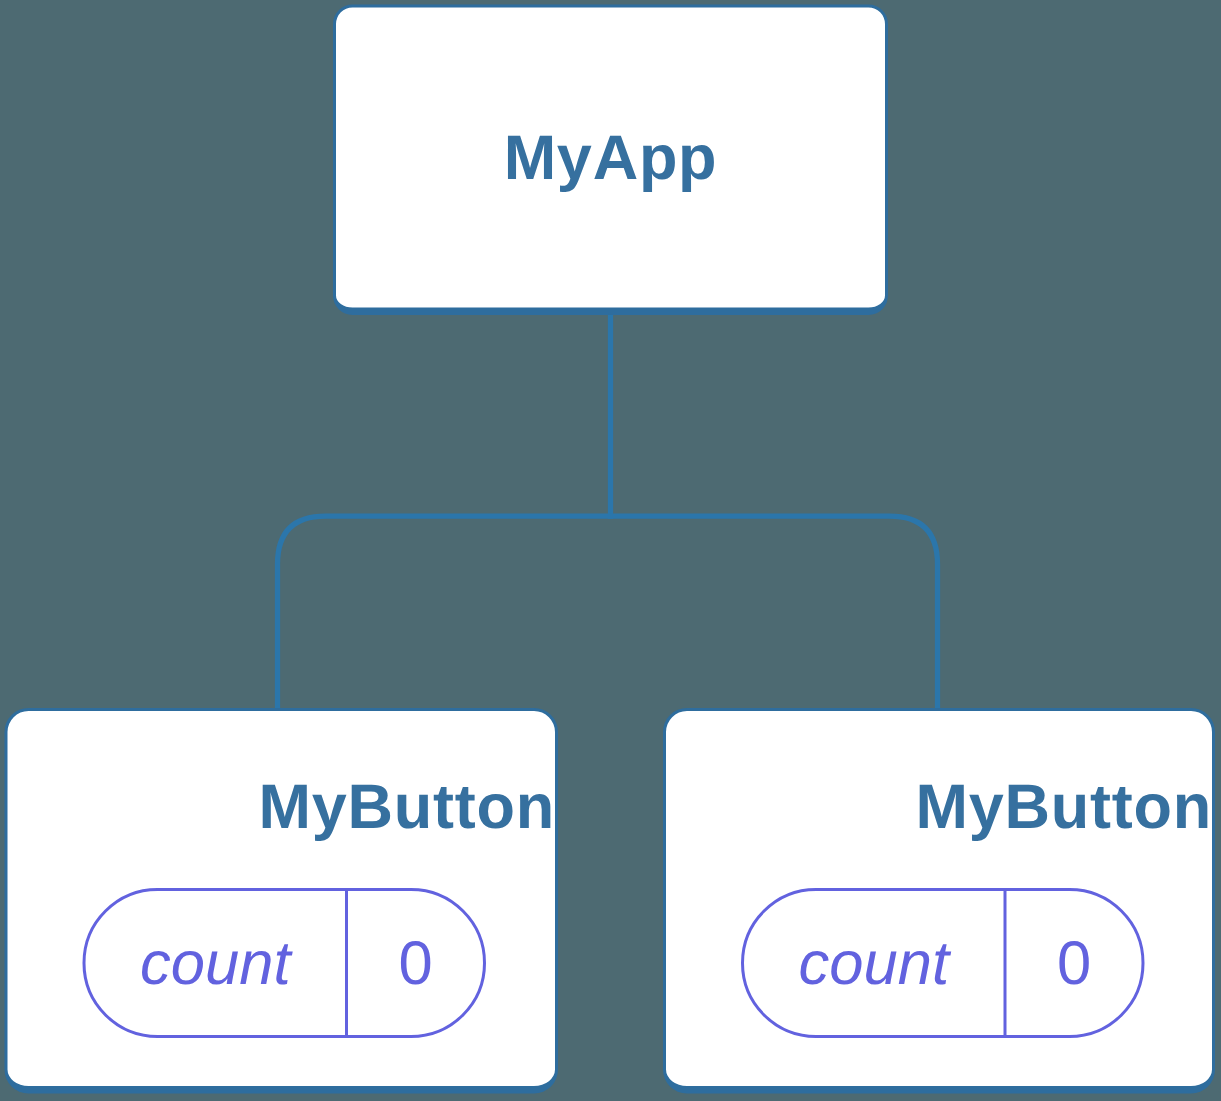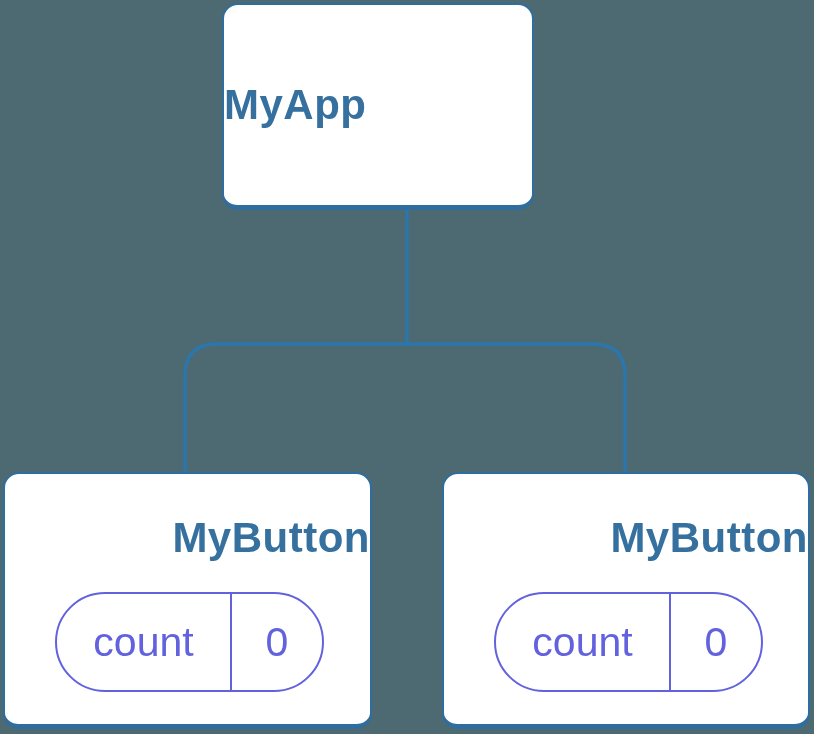--- a/index.html
+++ b/index.html
@@ -30,24 +30,26 @@
     position: absolute;
     box-sizing: border-box;
     background: var(--node_bg, #ffffff);
     border: 2px solid var(--node_border, #2e6d9e);
     border-bottom-width: 5px;
     border-radius: 16px;
   }
   .card.root {
     left: 222px;
     top: 3px;
-    width: 312px;
+    width: 370px;
     height: 207px;
     display: flex;
     align-items: center;
+    justify-content: center;
+    border-radius: 13px;
   }
   .card.child-left  { left: 3px;   top: 472px; width: 369px; height: 257px; }
   .card.child-right { left: 442px; top: 472px; width: 368px; height: 257px; }
   .node-title {
     color: var(--title_text, #36709f);
     font-size: 42px;
     font-weight: 600;
     letter-spacing: 0.5px;
   }
   .child-title {
@@ -71,20 +73,21 @@
     font-size: 41px;
     font-weight: 400;
     background: var(--node_bg, #ffffff);
   }
   .state-key {
     width: 173px;
     border-right: 2px solid var(--state_purple, #6262df);
     display: flex;
     align-items: center;
     justify-content: center;
+    font-style: italic;
   }
   .state-value {
     flex: 1;
     display: flex;
     align-items: center;
     justify-content: center;
   }
 </style>
 </head>
 <body>

